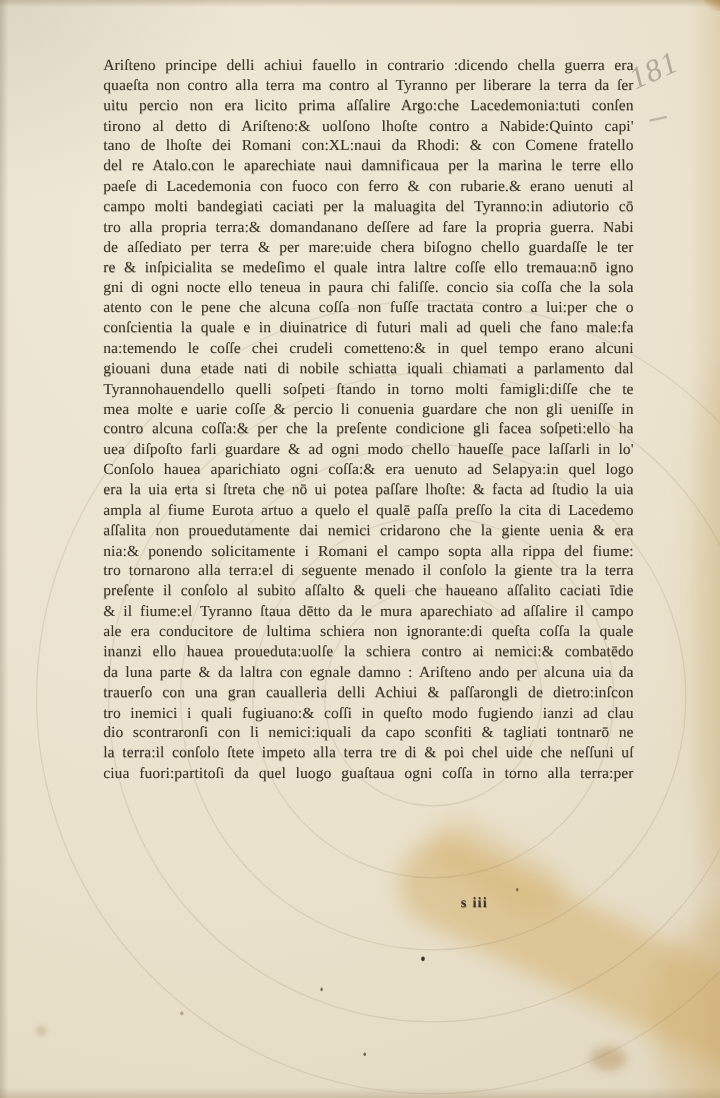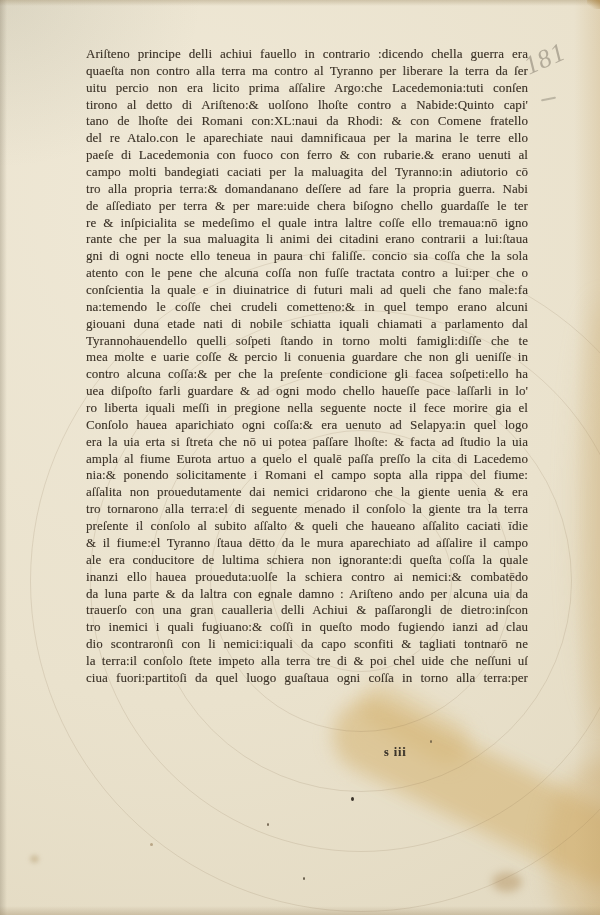--- a/index.html
+++ b/index.html
@@ -106,36 +106,34 @@
       <div class="line">quaeſta non contro alla terra ma contro al Tyranno per liberare la terra da ſer</div>
       <div class="line">uitu percio non era licito prima aſſalire Argo:che Lacedemonia:tuti conſen</div>
       <div class="line">tirono al detto di Ariſteno:&amp; uolſono lhoſte contro a Nabide:Quinto capi'</div>
       <div class="line">tano de lhoſte dei Romani con:XL:naui da Rhodi: &amp; con Comene fratello</div>
       <div class="line">del re Atalo.con le aparechiate naui damnificaua per la marina le terre ello</div>
       <div class="line">paeſe di Lacedemonia con fuoco con ferro &amp; con rubarie.&amp; erano uenuti al</div>
       <div class="line">campo molti bandegiati caciati per la maluagita del Tyranno:in adiutorio cō</div>
       <div class="line">tro alla propria terra:&amp; domandanano deſſere ad fare la propria guerra. Nabi</div>
       <div class="line">de aſſediato per terra &amp; per mare:uide chera biſogno chello guardaſſe le ter</div>
       <div class="line">re &amp; inſpicialita se medeſimo el quale intra laltre coſſe ello tremaua:nō igno</div>
-      <div class="line">rante che per la sua maluagita li animi dei citadini erano contrarii a lui:ſtaua</div>
       <div class="line">gni di ogni nocte ello teneua in paura chi faliſſe. concio sia coſſa che la sola</div>
       <div class="line">atento con le pene che alcuna coſſa non fuſſe tractata contro a lui:per che o</div>
       <div class="line">conſcientia la quale e in diuinatrice di futuri mali ad queli che fano male:fa</div>
       <div class="line">na:temendo le coſſe chei crudeli cometteno:&amp; in quel tempo erano alcuni</div>
       <div class="line">giouani duna etade nati di nobile schiatta iquali chiamati a parlamento dal</div>
       <div class="line">Tyrannohauendello quelli soſpeti ſtando in torno molti famigli:diſſe che te</div>
       <div class="line">mea molte e uarie coſſe &amp; percio li conuenia guardare che non gli ueniſſe in</div>
       <div class="line">contro alcuna coſſa:&amp; per che la preſente condicione gli facea soſpeti:ello ha</div>
       <div class="line">uea diſpoſto farli guardare &amp; ad ogni modo chello haueſſe pace laſſarli in lo'</div>
-      <div class="line">ro liberta iquali meſſi in pregione nella seguente nocte il fece morire gia el</div>
       <div class="line">Conſolo hauea aparichiato ogni coſſa:&amp; era uenuto ad Selapya:in quel logo</div>
       <div class="line">era la uia erta si ſtreta che nō ui potea paſſare lhoſte: &amp; facta ad ſtudio la uia</div>
       <div class="line">ampla al fiume Eurota artuo a quelo el qualē paſſa preſſo la cita di Lacedemo</div>
+      <div class="line">aſſalita non prouedutamente dai nemici cridarono che la giente uenia &amp; era</div>
       <div class="line">nia:&amp; ponendo solicitamente i Romani el campo sopta alla rippa del fiume:</div>
-      <div class="line">aſſalita non prouedutamente dai nemici cridarono che la giente uenia &amp; era</div>
       <div class="line">tro tornarono alla terra:el di seguente menado il conſolo la giente tra la terra</div>
       <div class="line">preſente il conſolo al subito aſſalto &amp; queli che haueano aſſalito caciati īdie</div>
       <div class="line">&amp; il fiume:el Tyranno ſtaua dētto da le mura aparechiato ad aſſalire il campo</div>
       <div class="line">ale era conducitore de lultima schiera non ignorante:di queſta coſſa la quale</div>
       <div class="line">inanzi ello hauea proueduta:uolſe la schiera contro ai nemici:&amp; combatēdo</div>
       <div class="line">da luna parte &amp; da laltra con egnale damno : Ariſteno ando per alcuna uia da</div>
       <div class="line">trauerſo con una gran caualleria delli Achiui &amp; paſſarongli de dietro:inſcon</div>
       <div class="line">tro inemici i quali fugiuano:&amp; coſſi in queſto modo fugiendo ianzi ad clau</div>
       <div class="line">dio scontraronſi con li nemici:iquali da capo sconfiti &amp; tagliati tontnarō ne</div>
       <div class="line">la terra:il conſolo ſtete impeto alla terra tre di &amp; poi chel uide che neſſuni uſ</div>

